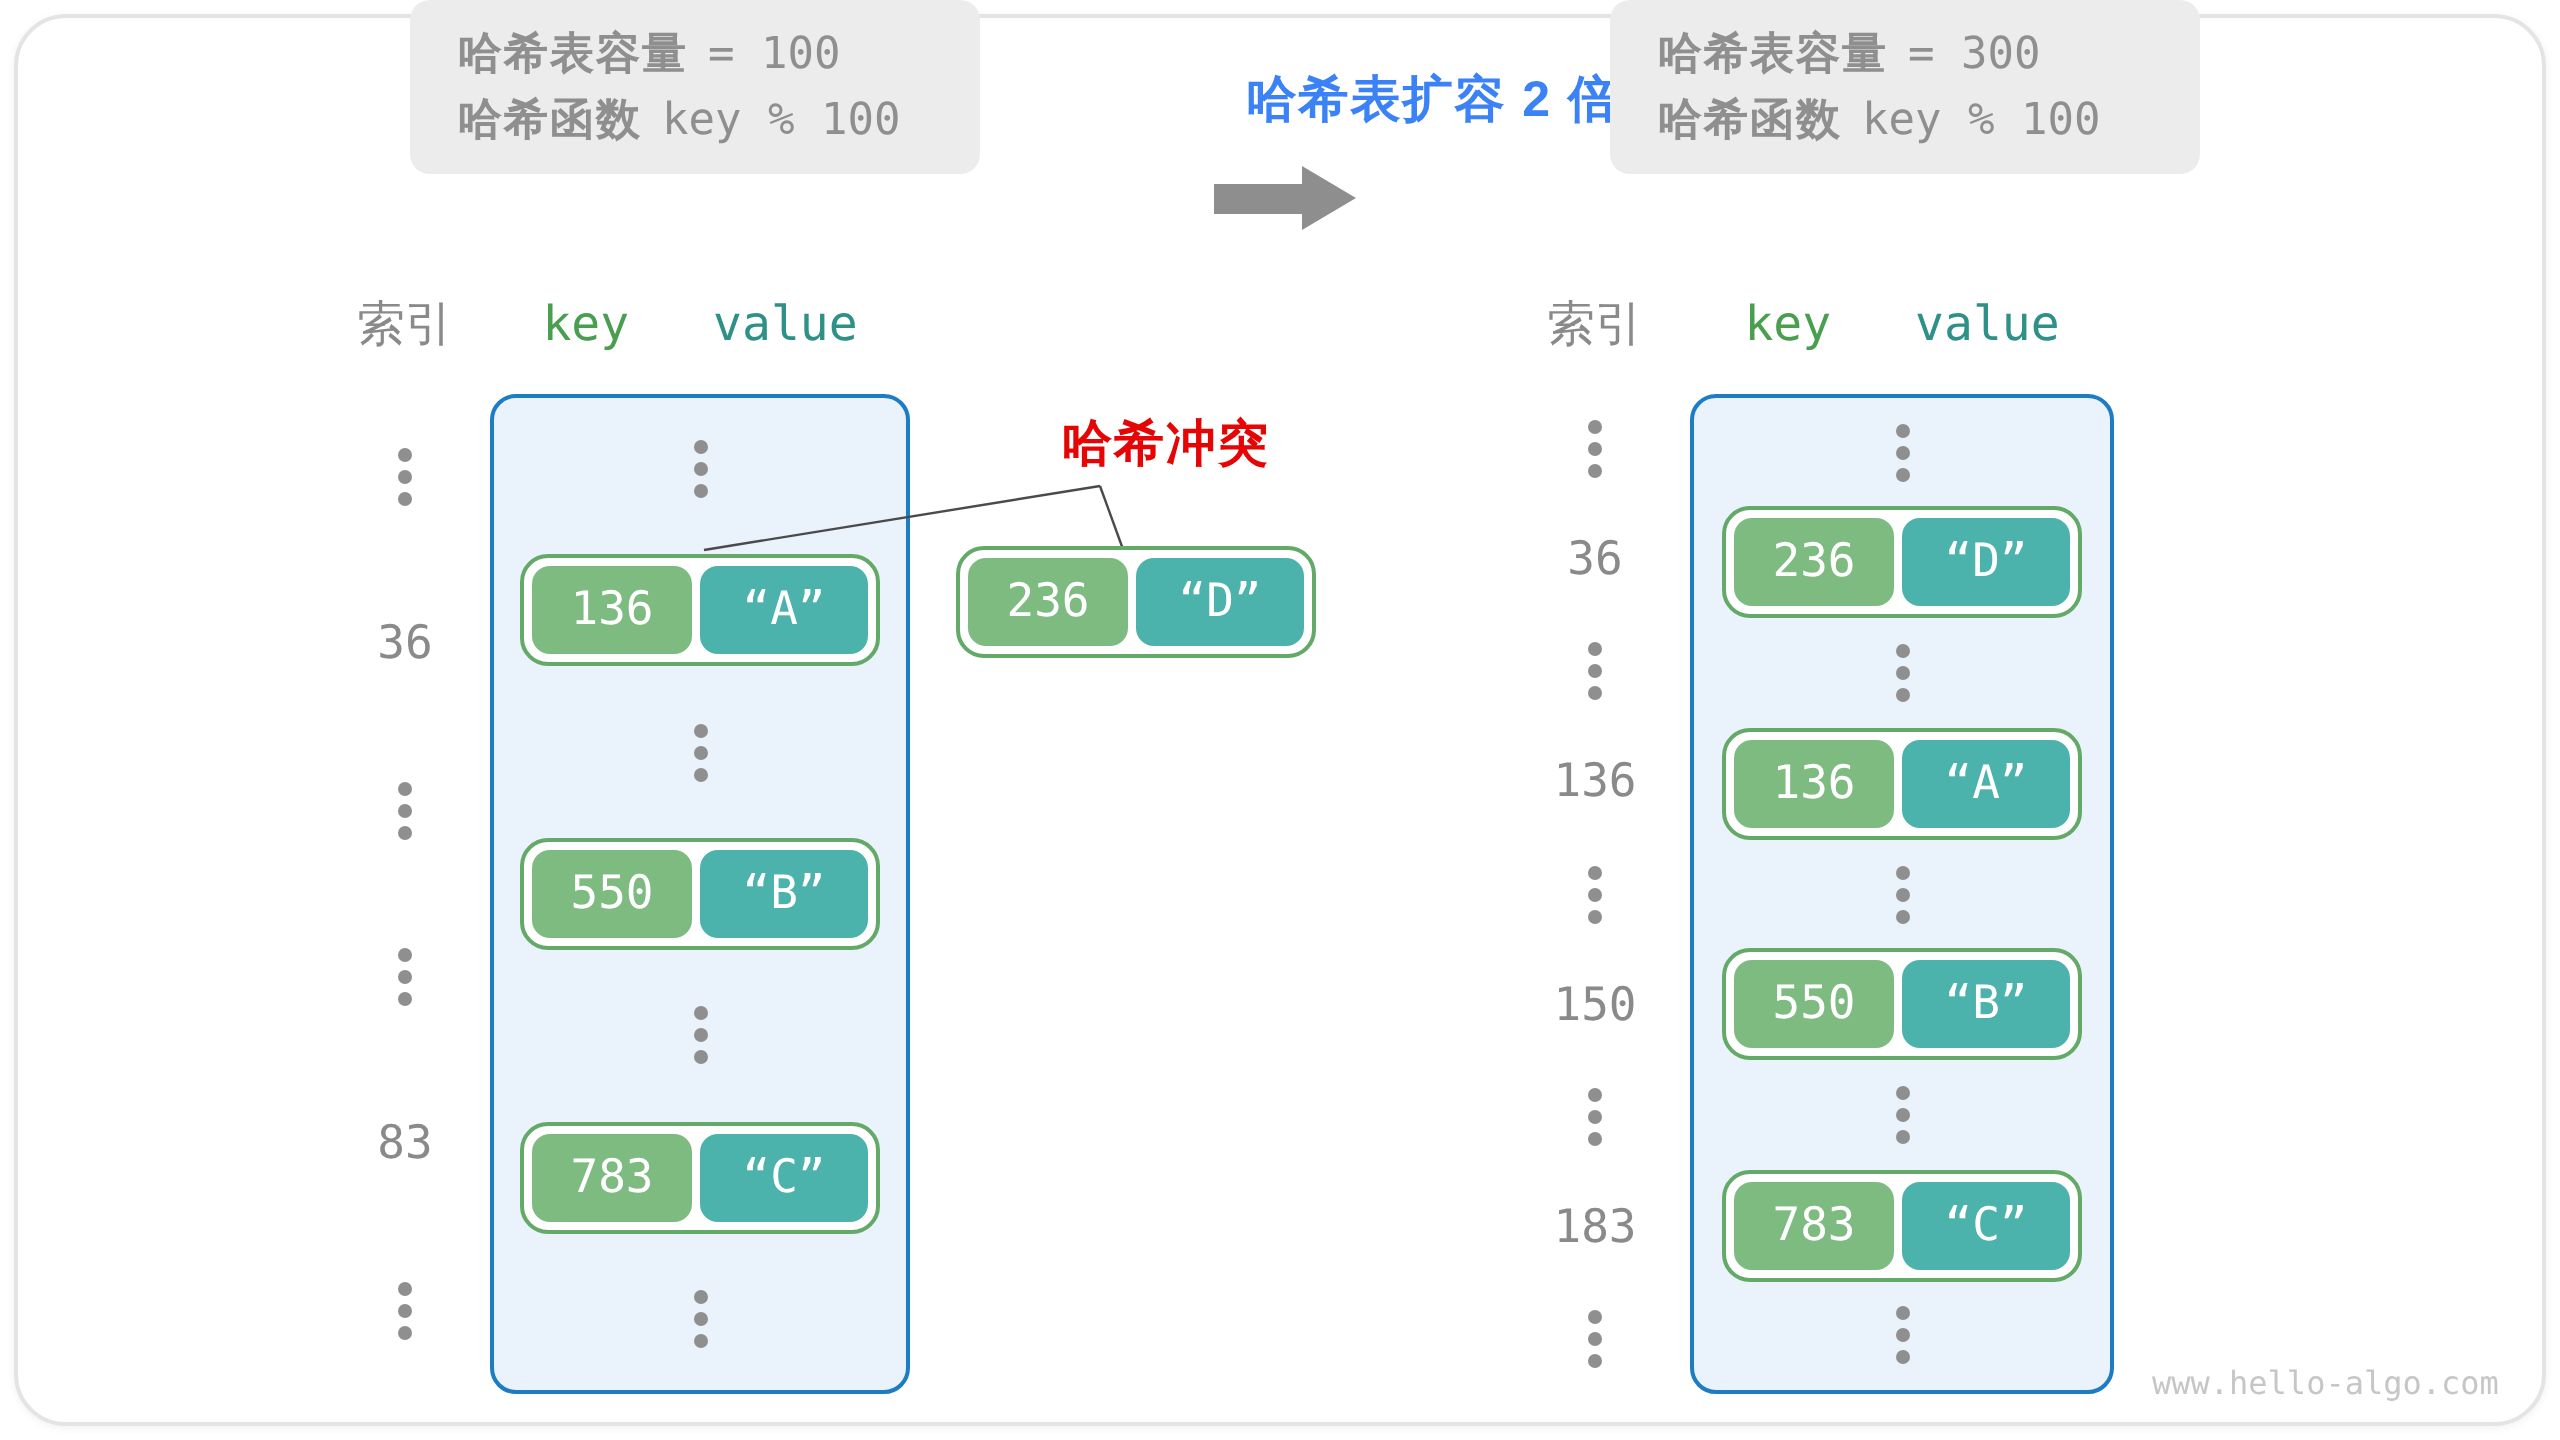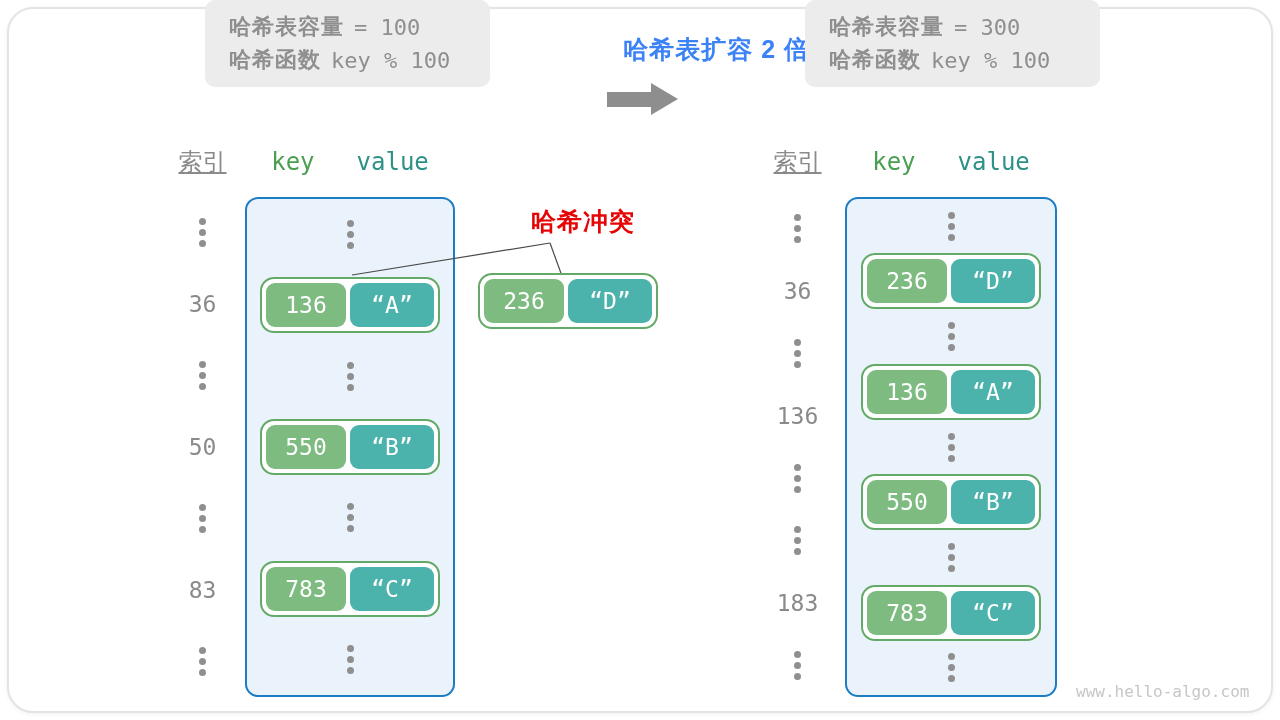--- a/index.html
+++ b/index.html
@@ -30,21 +30,21 @@
     font-size:25px; font-weight:bold; color:#3b82f6; letter-spacing:1px;
   }
   .arrow { position:absolute; left:607px; top:83px; display:flex; align-items:center; }
   .arrow-shaft { width:44px; height:15px; background:#8e8e8e; }
   .arrow-head  { width:0; height:0; border-left:27px solid #8e8e8e;
                  border-top:16px solid transparent; border-bottom:16px solid transparent; }
   
   .col-headers { position:absolute; top:147px; display:flex; font-size:24px; height:30px; }
   .col-headers.left  { left:160px; }
   .col-headers.right { left:750px; }
-  .idx-head { width:85px; display:flex; justify-content:center; align-items:center; color:#8a8a8a;text-decoration:underline; }
+  .idx-head { width:85px; display:flex; justify-content:center; align-items:center; color:#8a8a8a; }
   .col-headers.right .idx-head { width:95px; }
   .kv-head { width:210px; display:flex; justify-content:center; align-items:center; 
              font-family:"DejaVu Sans Mono", monospace; }
   .col-headers.right .kv-head { width:212px; }
   .key-head   { color:#4a9e50; }
   .value-head { color:#2e9187;margin-left:42px; }
   
   .table-zone { position:absolute; top:197px; display:flex; }
   .table-zone.left  { left:160px; }
   .table-zone.right { left:750px; }
@@ -146,21 +146,20 @@
         </div>
       </div>
       <div class="index-row">36</div>
       <div class="index-row">
         <div class="dots">
           <span class="dot"></span>
           <span class="dot"></span>
           <span class="dot"></span>
         </div>
       </div>
-      <div class="index-row">50</div>
       <div class="index-row">
         <div class="dots">
           <span class="dot"></span>
           <span class="dot"></span>
           <span class="dot"></span>
         </div>
       </div>
       <div class="index-row">83</div>
       <div class="index-row">
         <div class="dots">
@@ -237,20 +236,21 @@
         </div>
       </div>
       <div class="index-row">136</div>
       <div class="index-row">
         <div class="dots">
           <span class="dot"></span>
           <span class="dot"></span>
           <span class="dot"></span>
         </div>
       </div>
+      <div class="index-row">150</div>
       <div class="index-row">
         <div class="dots">
           <span class="dot"></span>
           <span class="dot"></span>
           <span class="dot"></span>
         </div>
       </div>
       <div class="index-row">183</div>
       <div class="index-row">
         <div class="dots">

